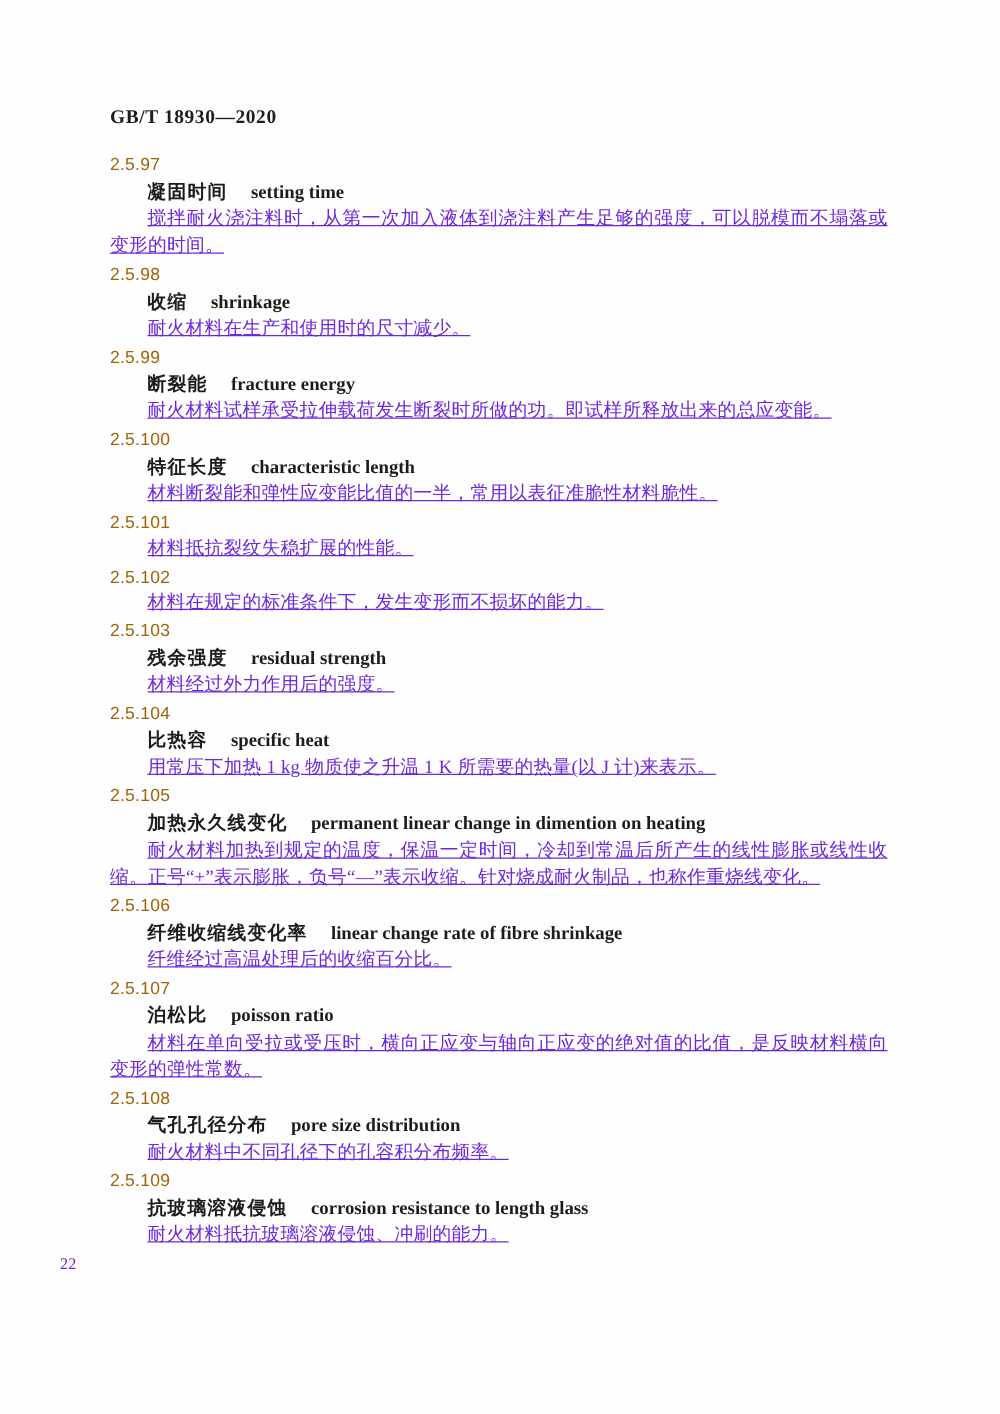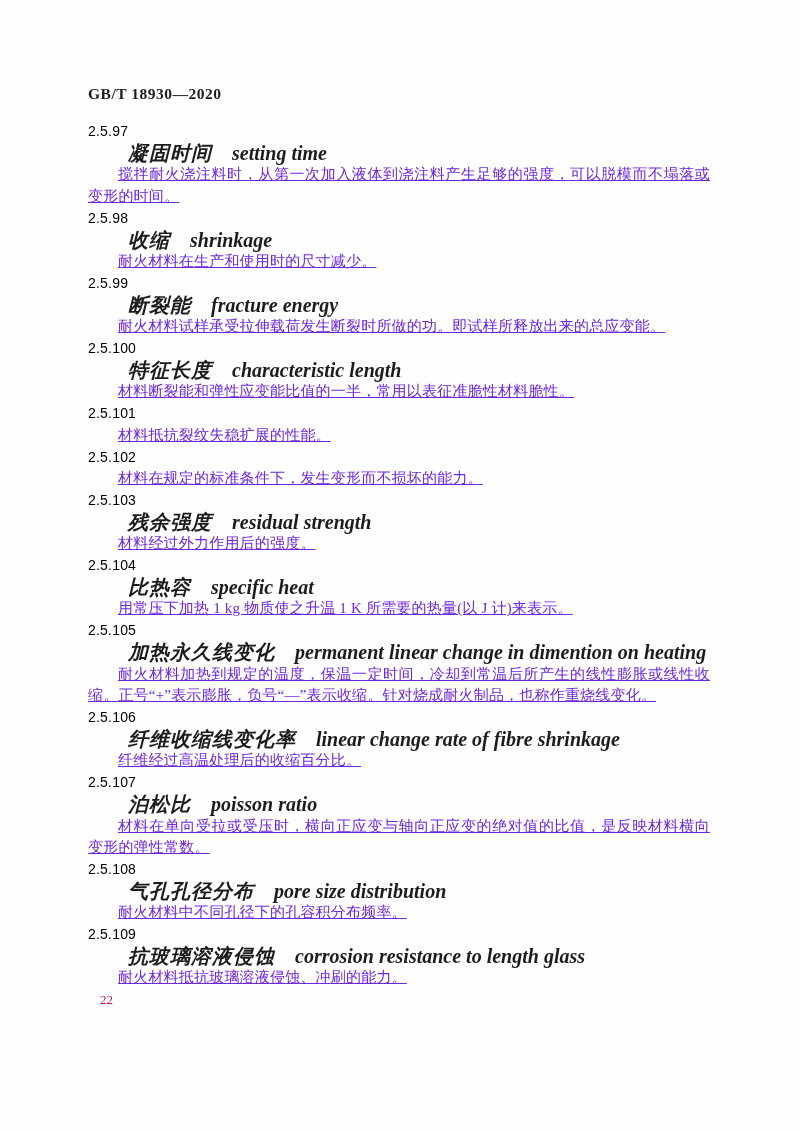--- a/index.html
+++ b/index.html
@@ -29,29 +29,28 @@
   .body-text {
     margin-top: 19px;
     padding-left: 88px;
     padding-right: 90px;
   }
   .entry { margin: 0; }
   .entry-num {
     font-family: "Liberation Sans", "DejaVu Sans", sans-serif;
     font-size: 14px;
     line-height: 21.7px;
-    color: #000000;
+    color: #a16207;
     letter-spacing: 0.2px;
   }
   .entry-term {
     padding-left: 2em;
-    font-size: 20px;
+    font-size: 15px;
     line-height: 21.7px;
     white-space: nowrap;
-    font-style: italic;
   }
   .entry-term .zh {
     font-family: "Liberation Sans", "DejaVu Sans", sans-serif;
     font-weight: bold;
     color: #1c1c1c;
     letter-spacing: 1px;
   }
   .entry-term .en {
     font-family: "Liberation Serif", "DejaVu Serif", serif;
     font-weight: bold;
@@ -64,25 +63,25 @@
     font-size: 15px;
     line-height: 21.7px;
     color: #6d28d9;
     text-indent: 2em;
     text-align: justify;
     letter-spacing: 0.2px;
     text-decoration: underline;
   }
   .doc-footer {
     margin-top: 2px;
-    padding-left: 100px;
+    padding-left: 48px;
     font-family: "Liberation Serif", "DejaVu Serif", serif;
     font-size: 13px;
     line-height: 17px;
-    color: #be185d;
+    color: #6d28d9;
   }
 </style>
 </head>
 <body>
 
 <div class="page">
 
   <div class="doc-header">
     <span>GB/T 18930—2020</span>
   </div>

